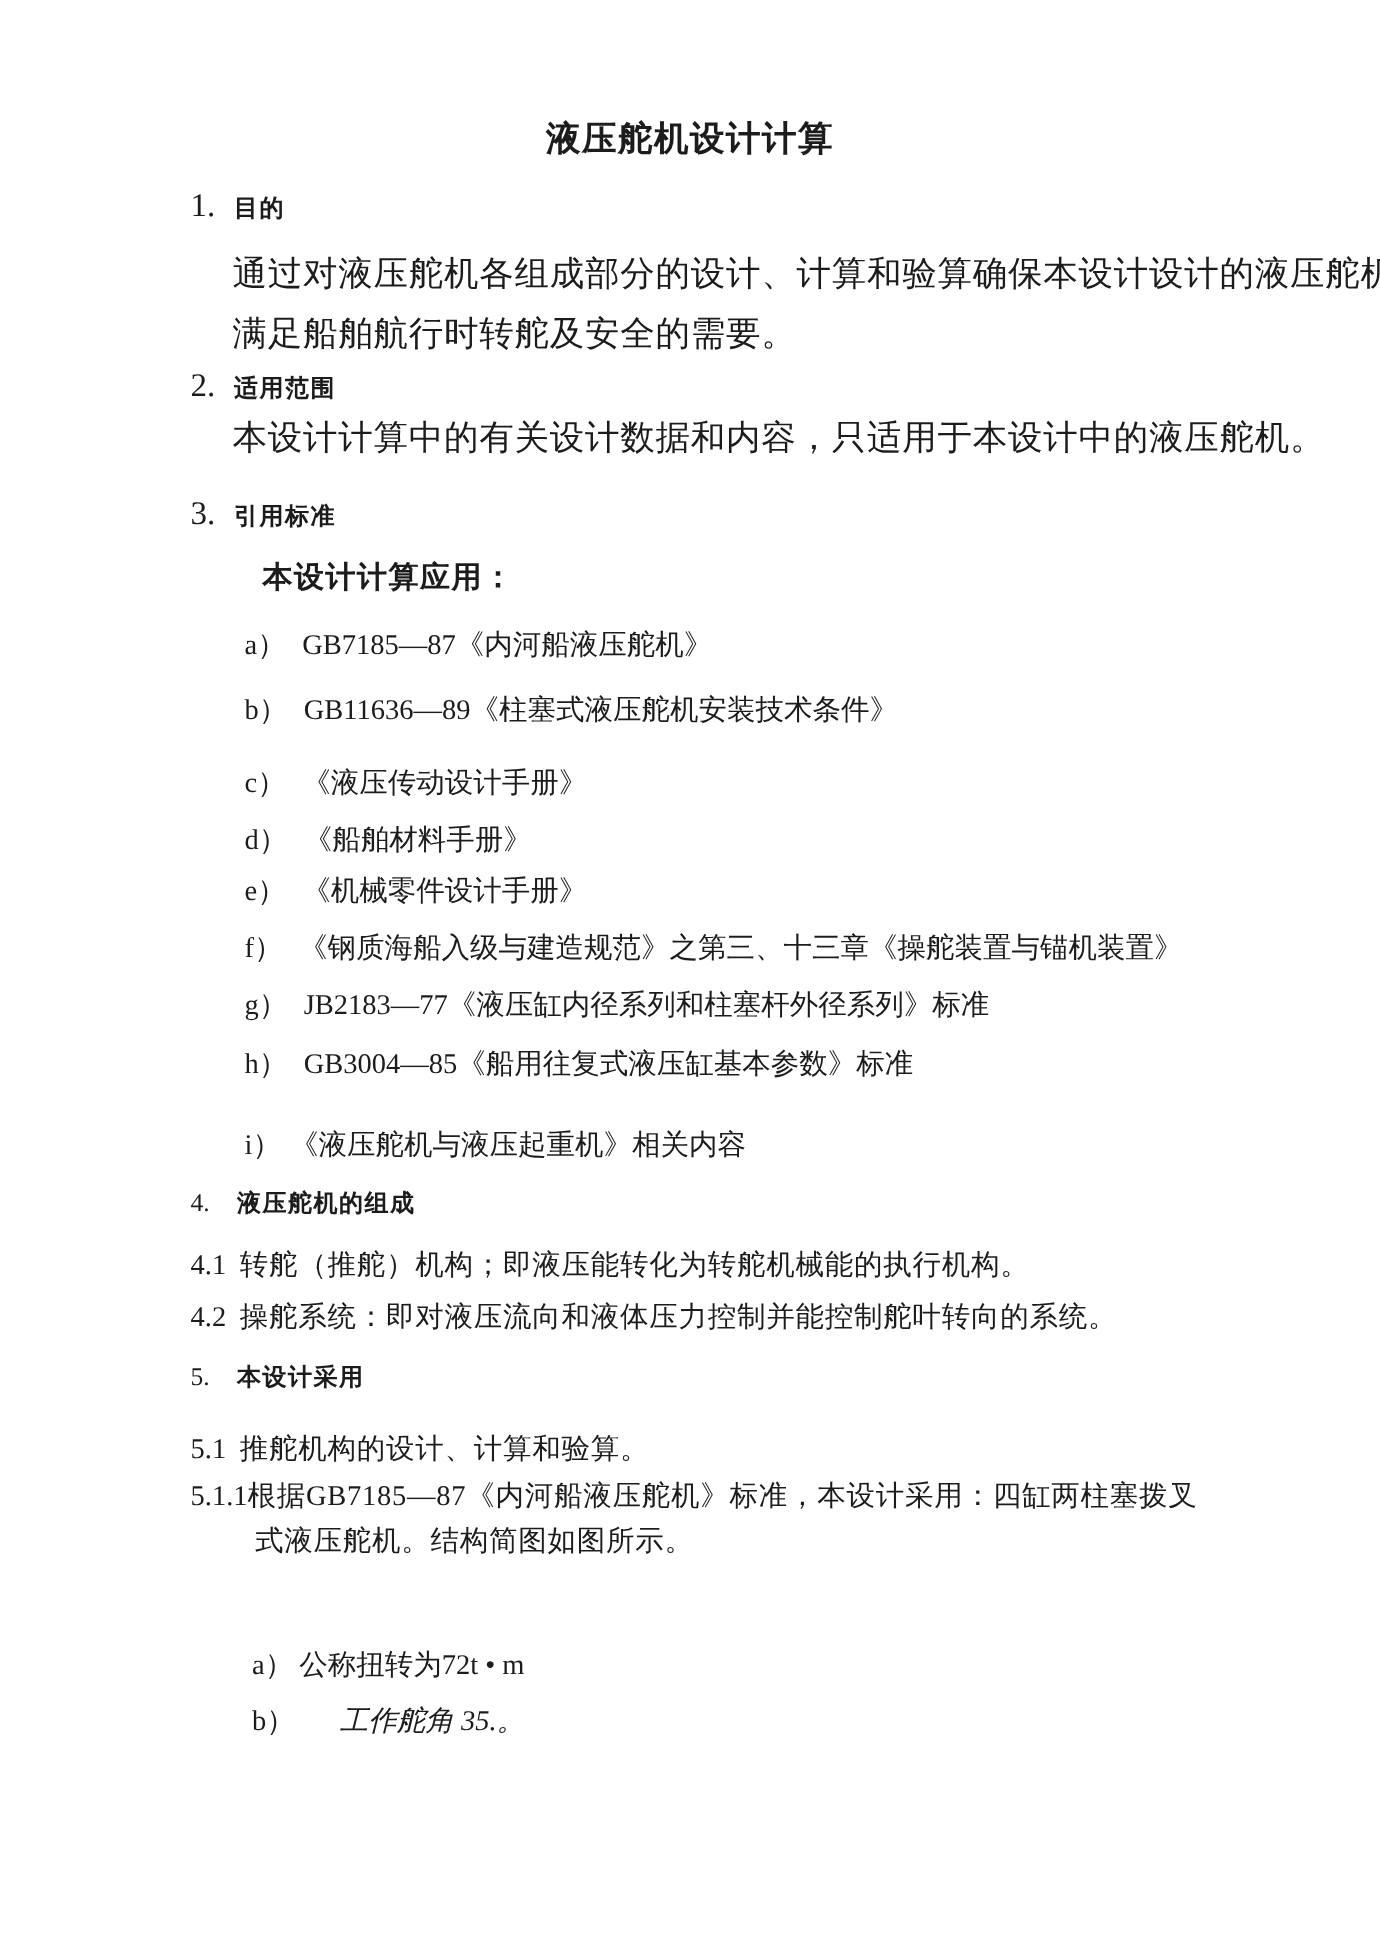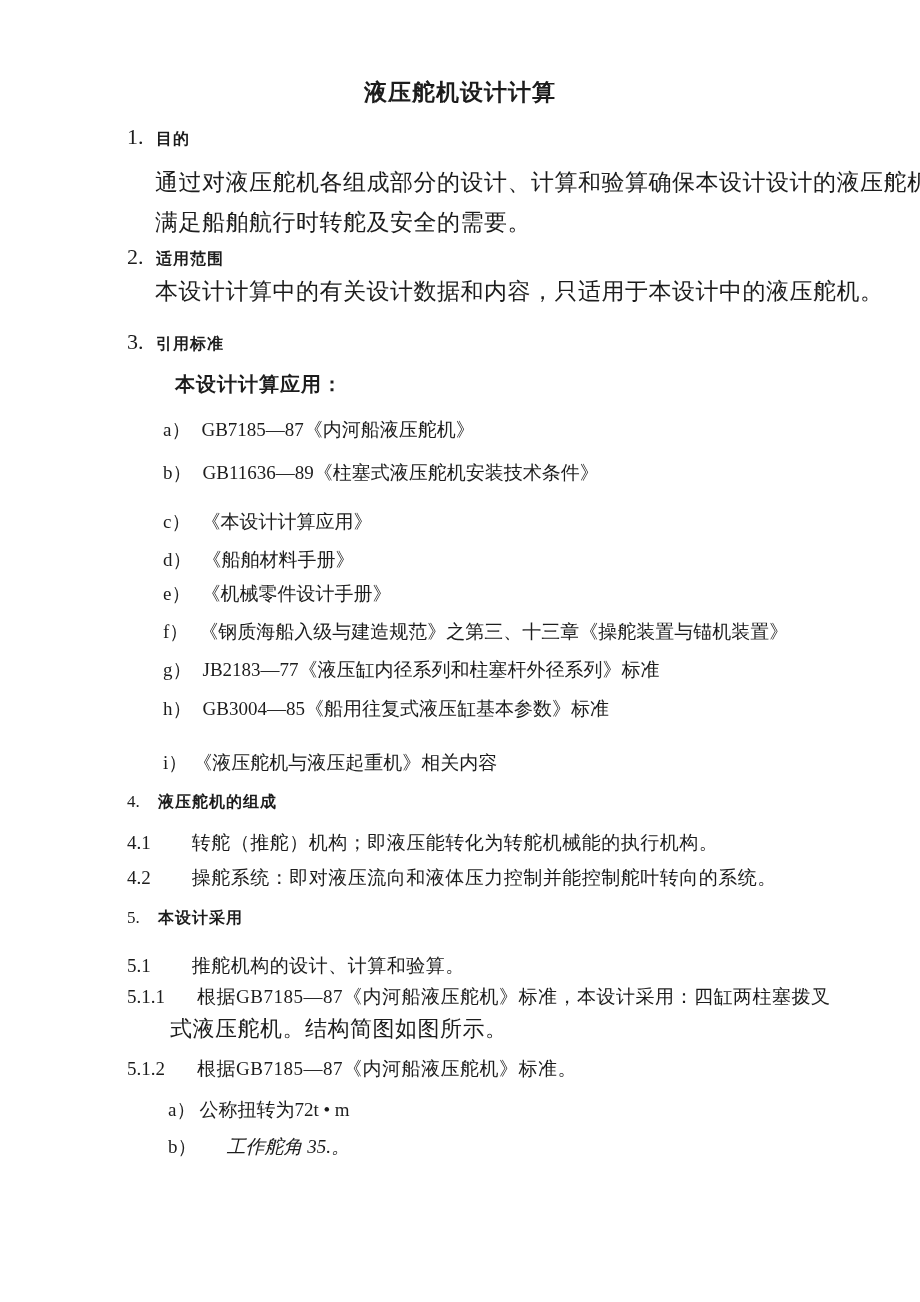--- a/index.html
+++ b/index.html
@@ -73,27 +73,27 @@
     letter-spacing: 1px;
     margin-left: 20px;
   }
 
   
   .ref-item { left: 163px; display: flex; align-items: baseline; font-size: 19px; }
   .ref-item .label { margin-right: 11px; }
   .ref-item.tight .label { margin-right: 6px; }
 
   
-  .clause { left: 127px; display: flex; align-items: baseline; font-size: 19px; gap: 32px; }
+  .clause { left: 127px; display: flex; align-items: baseline; font-size: 19px; }
   .clause .num { font-family: "Liberation Serif", serif; flex: 0 0 auto; }
   .clause.gap .num { margin-right: 9px; }
   .clause .text { letter-spacing: 0.5px; }
 
   
-  .clause-cont { left: 170px; font-size: 22px; letter-spacing: 0.5px; }
+  .clause-cont { left: 170px; font-size: 19px; letter-spacing: 0.5px; }
 
   
   .spec-item { left: 168px; display: flex; align-items: baseline; font-size: 19px; }
   .spec-item .label { margin-right: 4px; }
   .spec-item.wide-gap .text { margin-left: 26px; font-style: italic; }
 </style>
 </head>
 <body>
 
 <div class="page">
@@ -122,21 +122,21 @@
   <div class="abs ref-item" style="top:417px">
     <span class="label">a）</span>
     <span class="text">GB7185—87《内河船液压舵机》</span>
   </div>
   <div class="abs ref-item" style="top:460px">
     <span class="label">b）</span>
     <span class="text">GB11636—89《柱塞式液压舵机安装技术条件》</span>
   </div>
   <div class="abs ref-item" style="top:509px">
     <span class="label">c）</span>
-    <span class="text">《本设计计算应用》</span>
+    <span class="text">《液压传动设计手册》</span>
   </div>
   <div class="abs ref-item" style="top:547px">
     <span class="label">d）</span>
     <span class="text">《船舶材料手册》</span>
   </div>
   <div class="abs ref-item" style="top:581px">
     <span class="label">e）</span>
     <span class="text">《机械零件设计手册》</span>
   </div>
   <div class="abs ref-item" style="top:619px">
@@ -175,24 +175,20 @@
   </div>
   <div class="abs clause gap" style="top:953px">
     <span class="num">5.1</span>
     <span class="text">推舵机构的设计、计算和验算。</span>
   </div>
   <div class="abs clause" style="top:984px">
     <span class="num">5.1.1</span>
     <span class="text">根据GB7185—87《内河船液压舵机》标准，本设计采用：四缸两柱塞拨叉</span>
   </div>
   <div class="abs clause-cont" style="top:1014px">式液压舵机。结构简图如图所示。</div>
-  <div class="abs clause" style="top:1056px">
-    <span class="num">5.1.2</span>
-    <span class="text">根据GB7185—87《内河船液压舵机》标准。</span>
-  </div>
 
   <div class="abs spec-item" style="top:1097px">
     <span class="label">a）</span>
     <span class="text">公称扭转为72t • m</span>
   </div>
   <div class="abs spec-item wide-gap" style="top:1134px">
     <span class="label">b）</span>
     <span class="text">工作舵角 35.。</span>
   </div>
 

